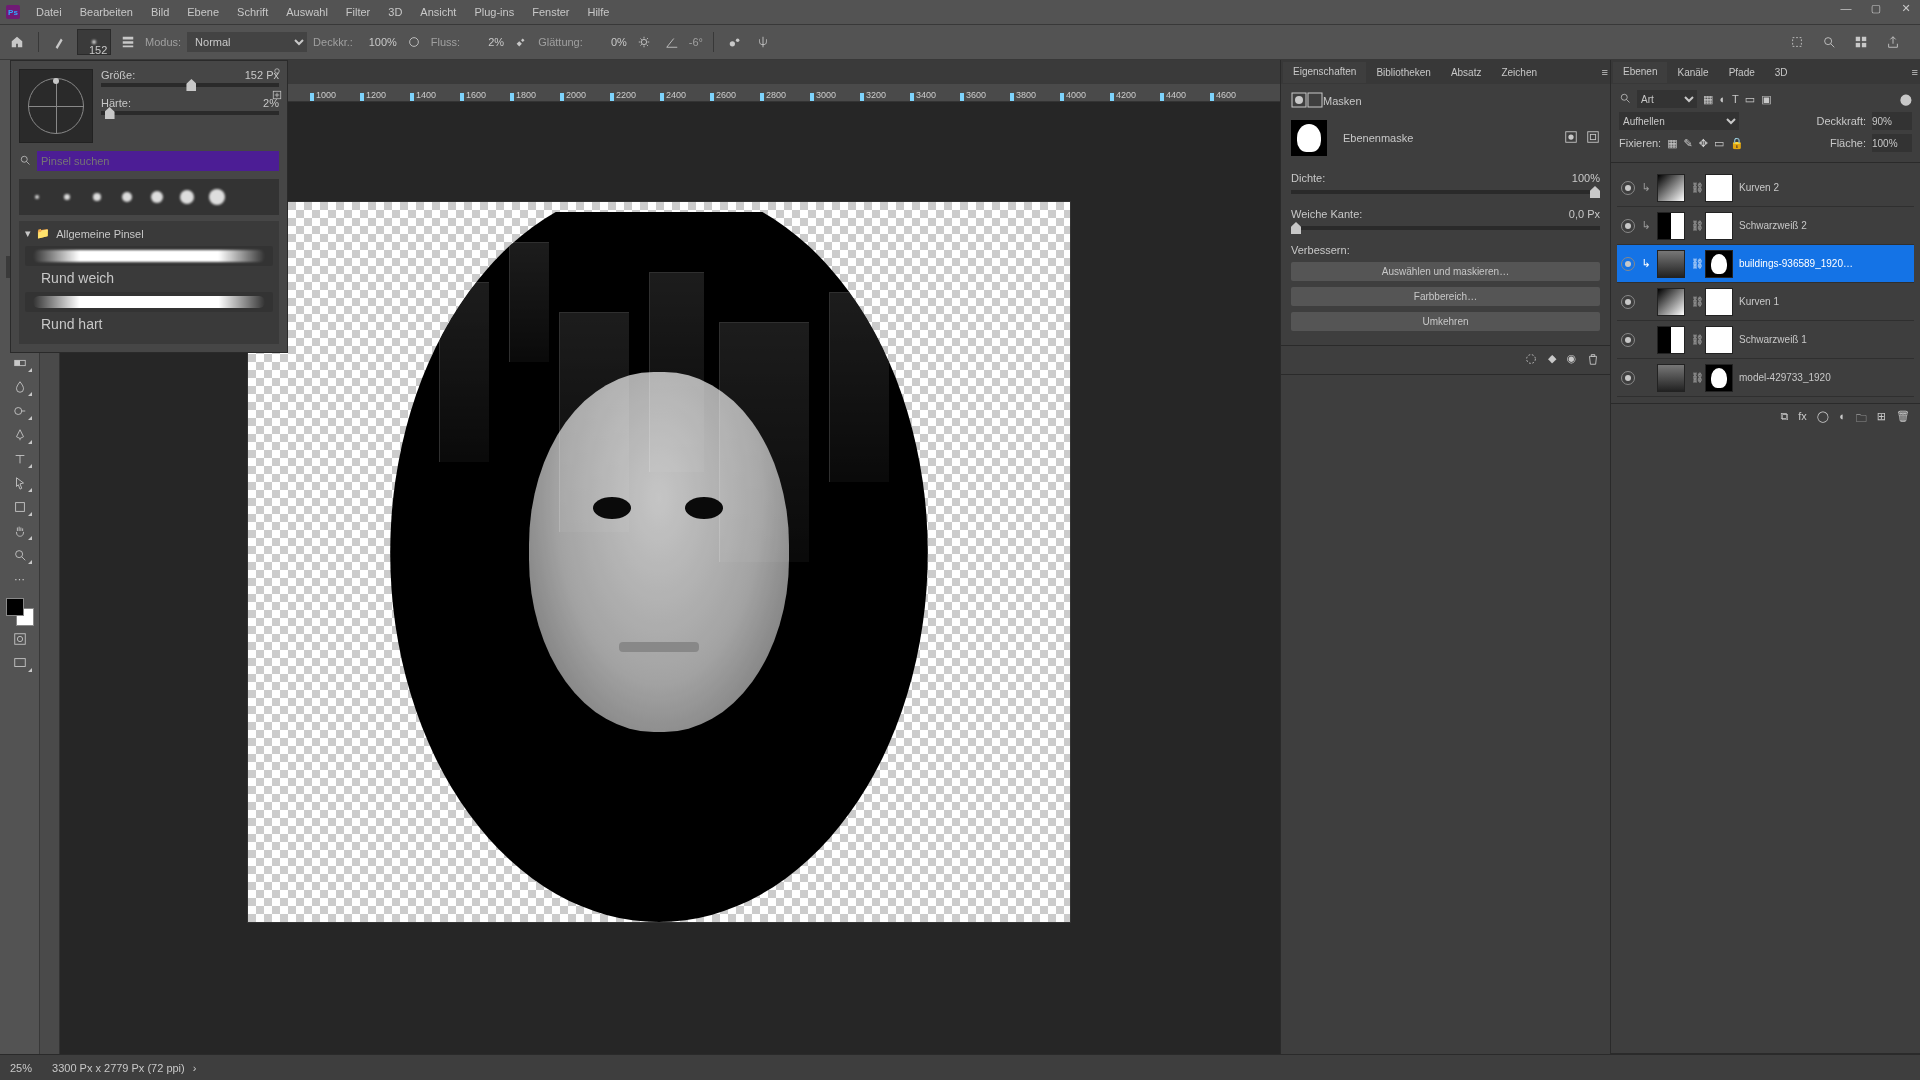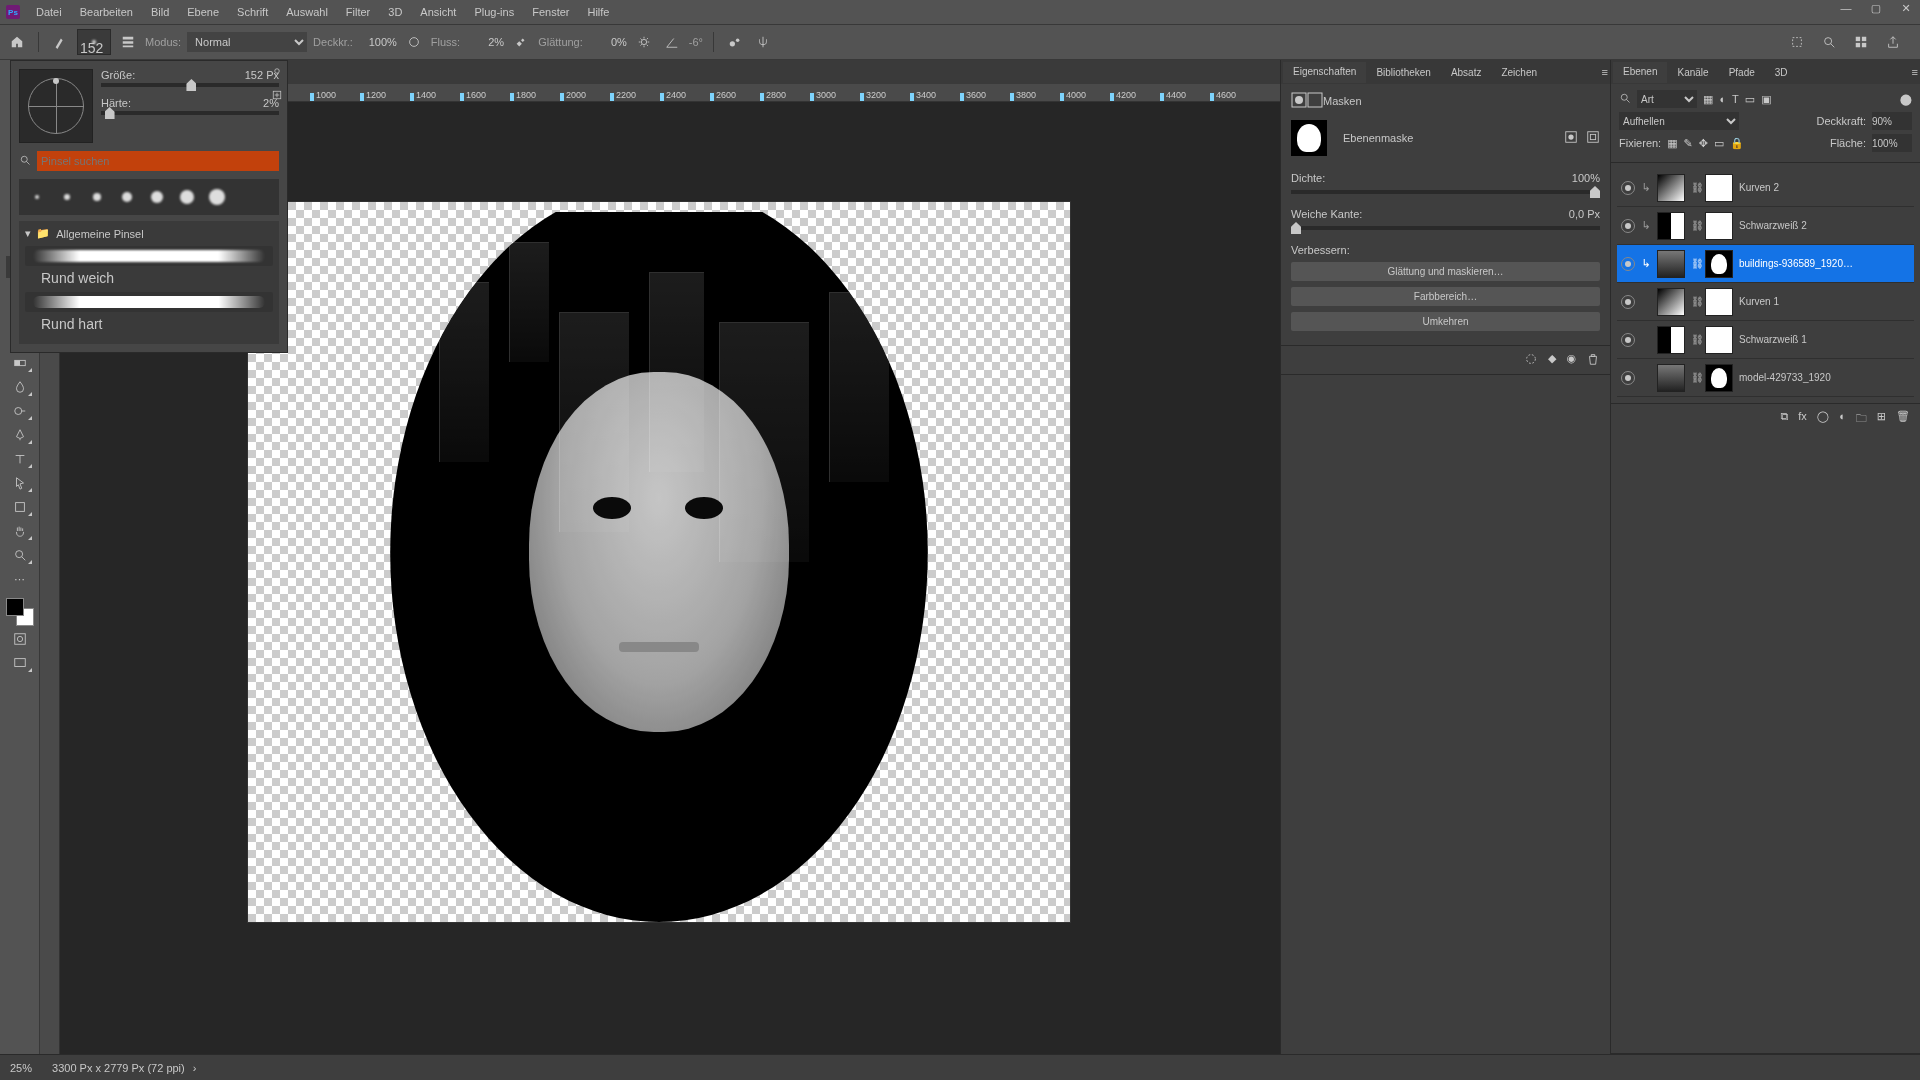--- a/index.html
+++ b/index.html
@@ -10,21 +10,21 @@
 .menubar .wincontrols { position:absolute; right:4px; top:2px; display:flex; gap:10px;}
 .menubar .wincontrols span{ width:20px; text-align:center; cursor:pointer;}
 .optbar { height: 36px; background: #535353; border-top: 1px solid #383838; border-bottom: 1px solid #383838; display:flex; align-items:center; padding: 0 6px; gap:6px;}
 .optbar .icon-btn { width:22px; height:22px; display:flex; align-items:center; justify-content:center; cursor:pointer; border-radius:2px;}
 .optbar .sep{ width:1px; height:20px; background:#383838; margin:0 4px;}
 .optbar select, .optbar input[type=text]{ background:#434343; border:none; color:#c8c8c8; height:20px; padding:0 4px;}
 .optbar .num { width:38px; text-align:right; background:transparent; border:none;}
 .optbar .label{ color:#a0a0a0;}
 .brush-sample{ width:34px; height:26px; background:#3a3a3a; border:1px solid #2a2a2a; display:flex; align-items:center; justify-content:center; position:relative;}
 .brush-dot{ width:4px; height:4px; background:#dcdcdc; border-radius:50%; filter:blur(0.8px);}
-.brush-size-lbl{ position:absolute; bottom:-2px; left:2px; font-size:14px; color:#c8c8c8;}
+.brush-size-lbl{ position:absolute; bottom:-2px; left:11px; font-size:11px; color:#c8c8c8;}
 .optbar-right{ margin-left:auto; display:flex; gap:10px; padding-right:10px;}
 .workspace { position:absolute; top:60px; left:40px; right:0; bottom:26px; background:#2b2b2b; display:flex;}
 .toolbar { position:absolute; top:60px; left:0; width:40px; bottom:26px; background:#535353; border-right:1px solid #383838; display:flex; flex-direction:column; align-items:center; padding-top:4px; gap:2px;}
 .tool { width:28px; height:22px; display:flex; align-items:center; justify-content:center; cursor:pointer; position:relative;}
 .tool.sel{ background:#3a3a3a;}
 .tool .tri{ position:absolute; right:2px; bottom:2px; width:0;height:0; border-right:4px solid #c8c8c8; border-top:4px solid transparent;}
 .color-swatch{ width:28px; height:28px; position:relative; margin-top:6px;}
 .color-swatch .fg{ width:18px; height:18px; background:#000; border:1px solid #888; position:absolute; top:0; left:0;}
 .color-swatch .bg{ width:18px; height:18px; background:#fff; border:1px solid #888; position:absolute; bottom:0; right:0;}
 .doc-area{ flex:1; position:relative; background:#262626;}
@@ -104,21 +104,21 @@
 .brush-pop .top{ display:flex; gap:8px;}
 .angle-box{ width:74px; height:74px; background:#2a2a2a; position:relative; border:1px solid #222;}
 .angle-circ{ position:absolute; inset:8px; border:1px solid #888; border-radius:50%;}
 .angle-dot{ position:absolute; top:8px; left:50%; width:6px; height:6px; background:#c8c8c8; border-radius:50%; transform:translateX(-50%);}
 .angle-hline{ position:absolute; top:50%; left:8px; right:8px; height:1px; background:#888;}
 .angle-vline{ position:absolute; left:50%; top:8px; bottom:8px; width:1px; background:#888;}
 .bp-sliders{ flex:1;}
 .bp-sliders .r{ display:flex; justify-content:space-between; font-size:10px;}
 .bp-sliders .track{ height:4px; background:#2a2a2a; margin:2px 0 10px; position:relative;}
 .bp-search{ display:flex; align-items:center; gap:6px; margin-top:8px;}
-.bp-search input{ flex:1; background:#c2410c; border:none; height:20px; padding:0 4px; color:#c8c8c8;}
+.bp-search input{ flex:1; background:#4c1d95; border:none; height:20px; padding:0 4px; color:#c8c8c8;}
 .bp-presets{ display:flex; gap:2px; margin-top:8px; padding:4px; background:#333;}
 .bp-presets .bp{ width:28px; height:28px; display:flex; align-items:center; justify-content:center;}
 .bp-presets .bp span{ width:10px; height:10px; background:#ddd; border-radius:50%; filter:blur(1px);}
 .bp-folder{ margin-top:6px; padding:6px; background:#3a3a3a;}
 .bp-folder .fhdr{ display:flex; align-items:center; gap:6px; font-size:10px; margin-bottom:6px;}
 .stroke{ height:20px; background:#333; border-radius:2px; position:relative; margin-bottom:4px;}
 .stroke::after{ content:""; position:absolute; left:8px; right:8px; top:4px; bottom:4px; background:linear-gradient(90deg, transparent, #fff 20%, #fff 80%, transparent); border-radius:10px; filter:blur(1px);}
 .stroke.hard::after{ filter:none; border-radius:8px;}
 .stroke-label{ font-size:14px; margin:2px 16px 6px;}
 .popbtns{ position:absolute; top:4px; right:4px; display:flex; flex-direction:column; gap:10px;}
@@ -572,21 +572,21 @@
         <div class="prop-row">
             <span>Weiche Kante:</span>
             <span>0,0 Px</span>
           </div>
         <div class="slider-track">
             <div class="slider-thumb" style="left:0"></div>
           </div>
         <div class="prop-row">
             <span>Verbessern:</span>
           </div>
-        <div class="btn-wide">Glättung und maskieren…</div>
+        <div class="btn-wide">Auswählen und maskieren…</div>
         <div class="btn-wide">Farbbereich…</div>
         <div class="btn-wide">Umkehren</div>
       </div>
       <div class="layer-ctrls">
         <span><svg width="14" height="14" viewBox="0 0 16 16">
               <circle cx="8" cy="8" r="5" fill="none" stroke="#c8c8c8" stroke-dasharray="2"></circle>
             </svg></span>
         <span>◆</span>
         <span>◉</span>
         <span><svg width="14" height="14" viewBox="0 0 16 16">

